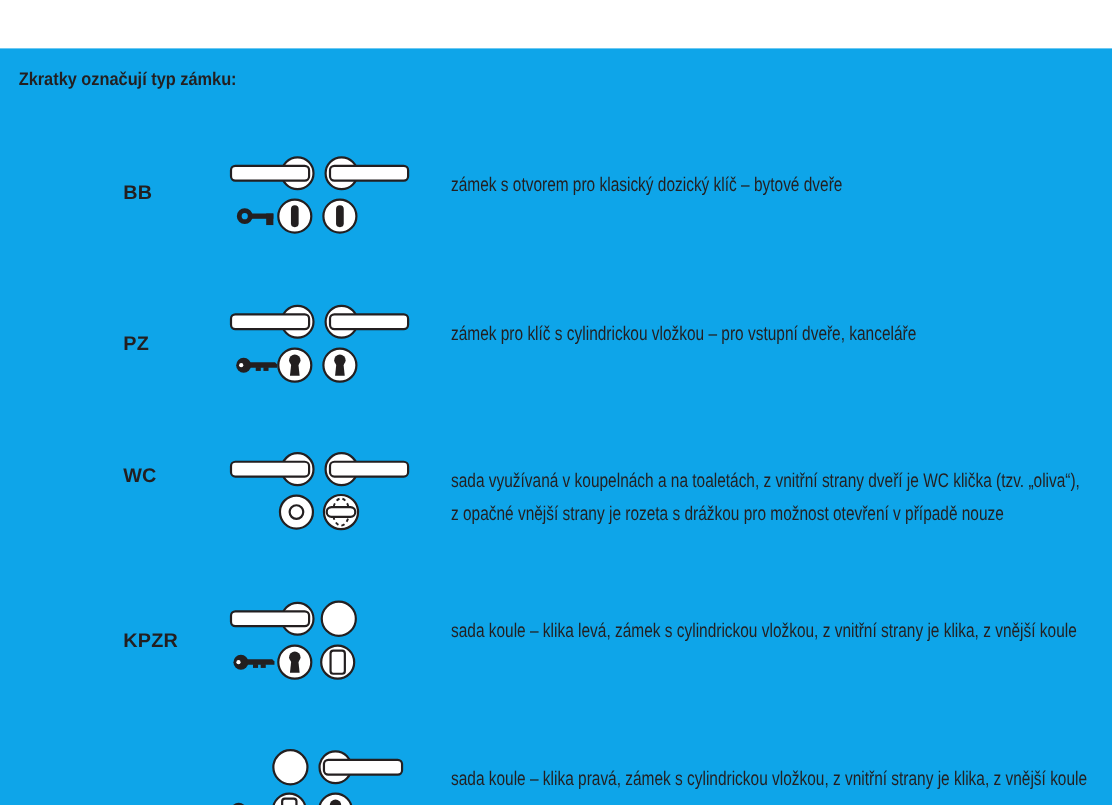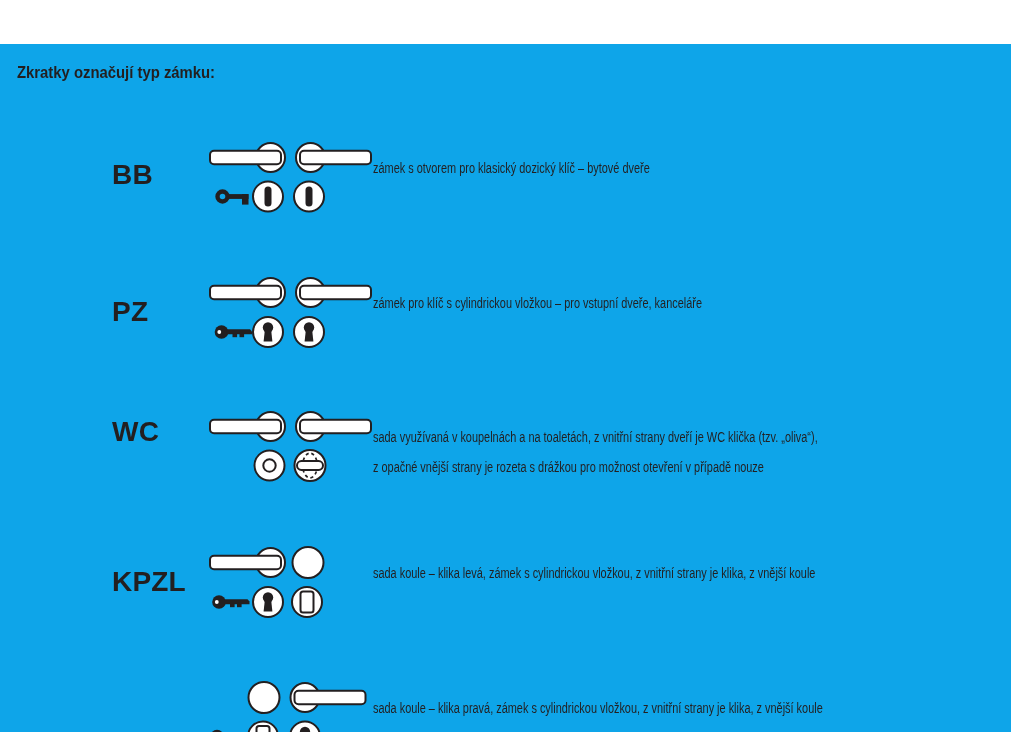--- a/index.html
+++ b/index.html
@@ -20,33 +20,33 @@
     font-size: 16.5px;
     font-weight: bold;
     line-height: 20px;
     white-space: nowrap;
     transform: scaleX(0.9);
     transform-origin: 0 0;
   }
   .abbr {
     position: absolute;
     left: 112px;
-    font-size: 28px;
+    font-size: 18px;
     font-weight: bold;
     line-height: 24px;
     letter-spacing: 0.2px;
   }
   .ill {
     position: absolute;
     left: 204px;
   }
   .desc {
     position: absolute;
-    left: 373px;
-    font-size: 14px;
+    left: 410px;
+    font-size: 18px;
     line-height: 30px;
   }
   .desc .line {
     white-space: nowrap;
     transform: scaleX(0.78);
     transform-origin: 0 0;
   }
 </style>
 </head>
 <body>
@@ -141,21 +141,21 @@
       <use href="#rosette-groove" transform="translate(65.5,57.5)"></use>
       <use href="#oliva" transform="translate(106,57.5)"></use>
     </svg>
     <div class="desc" style="top:378px">
       <div class="line">sada využívaná v koupelnách a na toaletách, z vnitřní strany dveří je WC klička (tzv. „oliva“),</div>
       <div class="line">z opačné vnější strany je rozeta s drážkou pro možnost otevření v případě nouze</div>
     </div>
   </div>
 
   <div>
-    <div class="abbr" style="top:526px">KPZL</div>
+    <div class="abbr" style="top:526px">KPZR</div>
     <svg class="ill" style="top:499.5px" width="175" height="78">
       <use href="#handle-left" transform="translate(66.5,18.5)"></use>
       <use href="#knob" transform="translate(104,18.5)"></use>
       <use href="#key-cyl" transform="translate(15,58)"></use>
       <use href="#esc-pz" transform="translate(64,58)"></use>
       <use href="#blind-rosette" transform="translate(103,58)"></use>
     </svg>
     <div class="desc" style="top:514px">
       <div class="line">sada koule – klika levá, zámek s cylindrickou vložkou, z vnitřní strany je klika, z vnější koule</div>
     </div>

